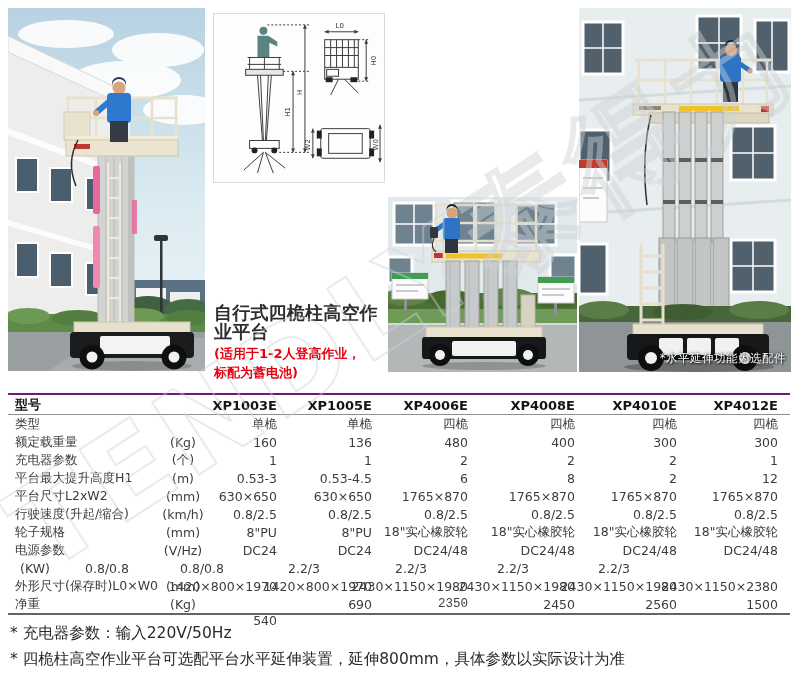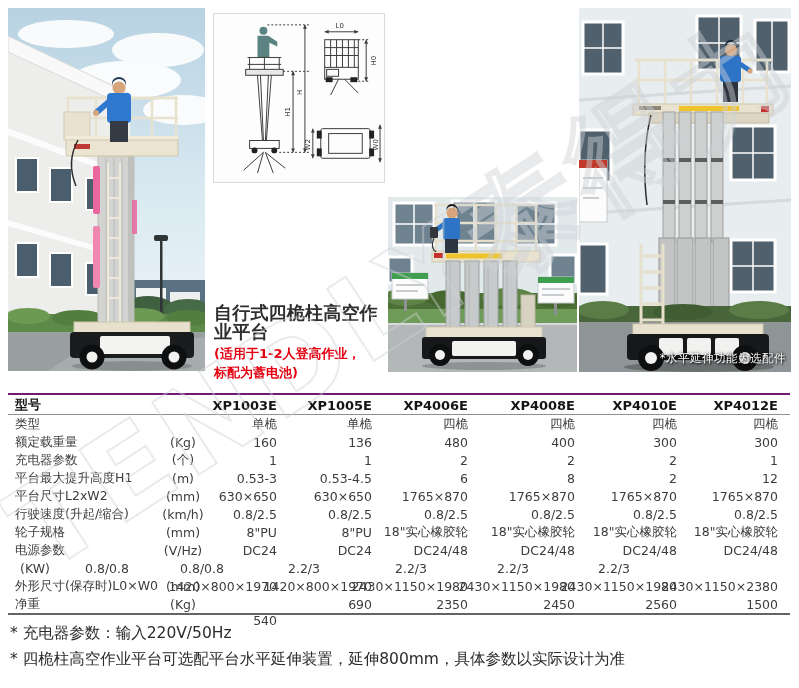--- a/index.html
+++ b/index.html
@@ -694,21 +694,21 @@
       </div>
       <div class="trow">
         <div class="c-label">净重</div>
         <div class="c-unit">(Kg)</div>
         <div class="c-val" style="width: 67px; margin-top: 32px;">
           <span>540</span>
         </div>
         <div class="c-val" style="width: 95px;">
           <span>690</span>
         </div>
-        <div class="c-val" style="width: 96px;">
+        <div class="c-val" style="width: 96px; font-family: Liberation Mono, monospace;">
           <span>2350</span>
         </div>
         <div class="c-val" style="width: 107px;">
           <span>2450</span>
         </div>
         <div class="c-val" style="width: 102px;">
           <span>2560</span>
         </div>
         <div class="c-val" style="width: 101px;">
           <span>1500</span>

